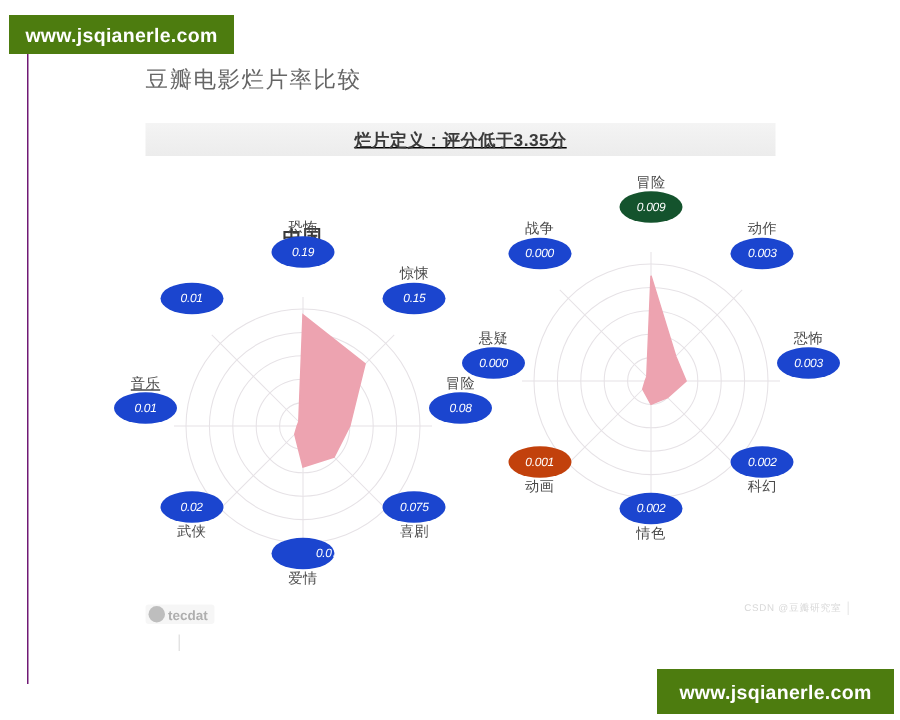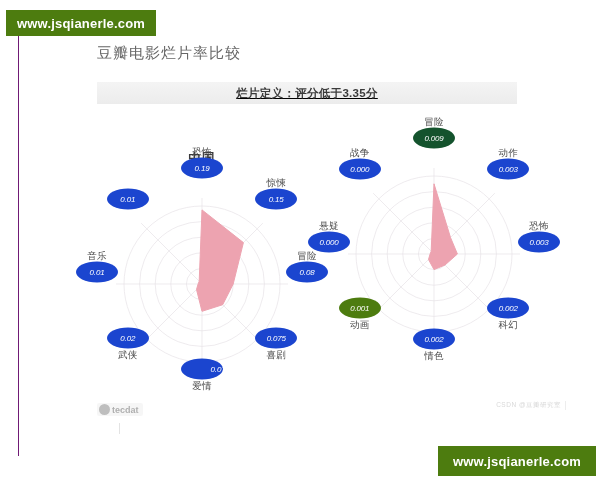--- a/index.html
+++ b/index.html
@@ -240,21 +240,21 @@
           <div class="axis-label" style="left: 199.246px; top: 32.7538px;">惊悚</div>
           <div class="value-bubble" style="background: rgb(27, 69, 207); left: 199.246px; top: 48.7538px;">0.15</div>
           <div class="axis-label" style="left: 230px; top: 106px;">冒险</div>
           <div class="value-bubble" style="background: rgb(27, 69, 207); left: 230px; top: 122px;">0.08</div>
           <div class="axis-label" style="left: 199.246px; top: 205.246px;">喜剧</div>
           <div class="value-bubble" style="background: rgb(27, 69, 207); left: 199.246px; top: 188.246px;">0.075</div>
           <div class="axis-label" style="left: 125px; top: 236px;">爱情</div>
           <div class="value-bubble" style="background: rgb(27, 69, 207); left: 125px; top: 219px; padding-left: 32px;">0.07</div>
           <div class="axis-label" style="left: 50.7538px; top: 205.246px;">武侠</div>
           <div class="value-bubble" style="background: rgb(27, 69, 207); left: 50.7538px; top: 188.246px;">0.02</div>
-          <div class="axis-label" style="left: 20px; top: 106px;">音乐</div>
+          <div class="axis-label" style="left: 20px; top: 106px; text-decoration: underline;">音乐</div>
           <div class="value-bubble" style="background: rgb(27, 69, 207); left: 20px; top: 122px;">0.01</div>
           <div class="axis-label" style="left: 50.7538px; top: 49px;">传记</div>
           <div class="value-bubble" style="background: rgb(27, 69, 207); left: 50.7538px; top: 48.7538px;">0.01</div>
         </div>
     </div>
 
     <div class="chart-panel panel-right">
       <svg class="radar-svg" id="radar-svg-1" width="250" height="250">
           <circle cx="125" cy="118" r="15.6" fill="none" stroke="#e6e2e6" stroke-width="0.7"></circle>
           <circle cx="125" cy="118" r="31.2" fill="none" stroke="#e6e2e6" stroke-width="0.7"></circle>
@@ -276,21 +276,21 @@
           <div class="value-bubble" style="background: #14532d; left: 125px; top: 18px;">0.009</div>
           <div class="axis-label" style="left: 199.246px; top: 32.7538px;">动作</div>
           <div class="value-bubble" style="background: rgb(27, 69, 207); left: 199.246px; top: 48.7538px;">0.003</div>
           <div class="axis-label" style="left: 230px; top: 106px;">恐怖</div>
           <div class="value-bubble" style="background: rgb(27, 69, 207); left: 230px; top: 122px;">0.003</div>
           <div class="axis-label" style="left: 199.246px; top: 205.246px;">科幻</div>
           <div class="value-bubble" style="background: rgb(27, 69, 207); left: 199.246px; top: 188.246px;">0.002</div>
           <div class="axis-label" style="left: 125px; top: 236px;">情色</div>
           <div class="value-bubble" style="background: rgb(27, 69, 207); left: 125px; top: 219px;">0.002</div>
           <div class="axis-label" style="left: 50.7538px; top: 205.246px;">动画</div>
-          <div class="value-bubble" style="background: #4d7c0f; left: 50.7538px; top: 188.246px; text-align: center;">0.001</div>
+          <div class="value-bubble" style="background: #c2410c; left: 50.7538px; top: 188.246px; text-align: center;">0.001</div>
           <div class="axis-label" style="left: 20px; top: 106px;">悬疑</div>
           <div class="value-bubble" style="background: rgb(27, 69, 207); left: 20px; top: 122px;">0.000</div>
           <div class="axis-label" style="left: 50.7538px; top: 32.7538px;">战争</div>
           <div class="value-bubble" style="background: rgb(27, 69, 207); left: 50.7538px; top: 48.7538px;">0.000</div>
         </div>
     </div>
 
   </div>
 
   <div class="footer">

